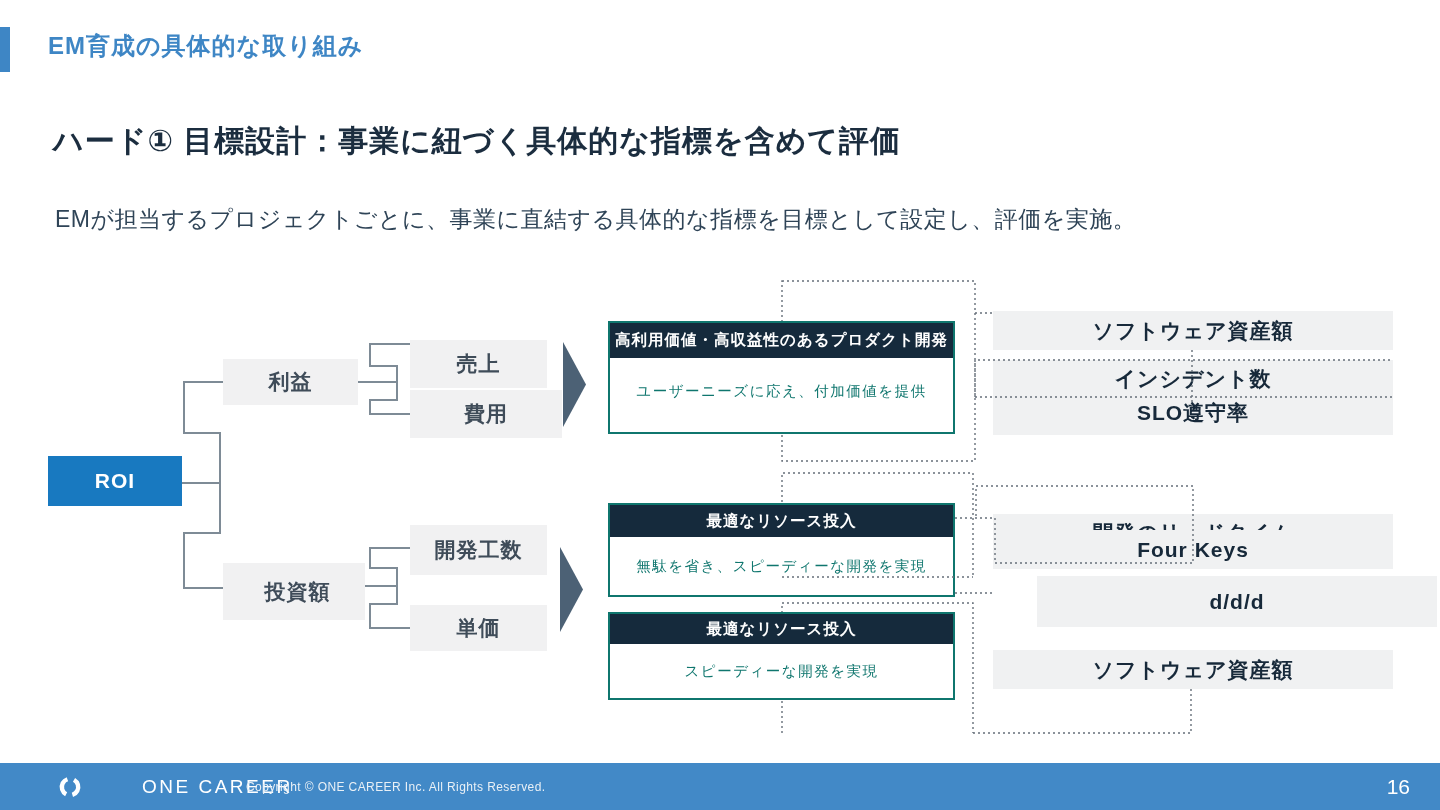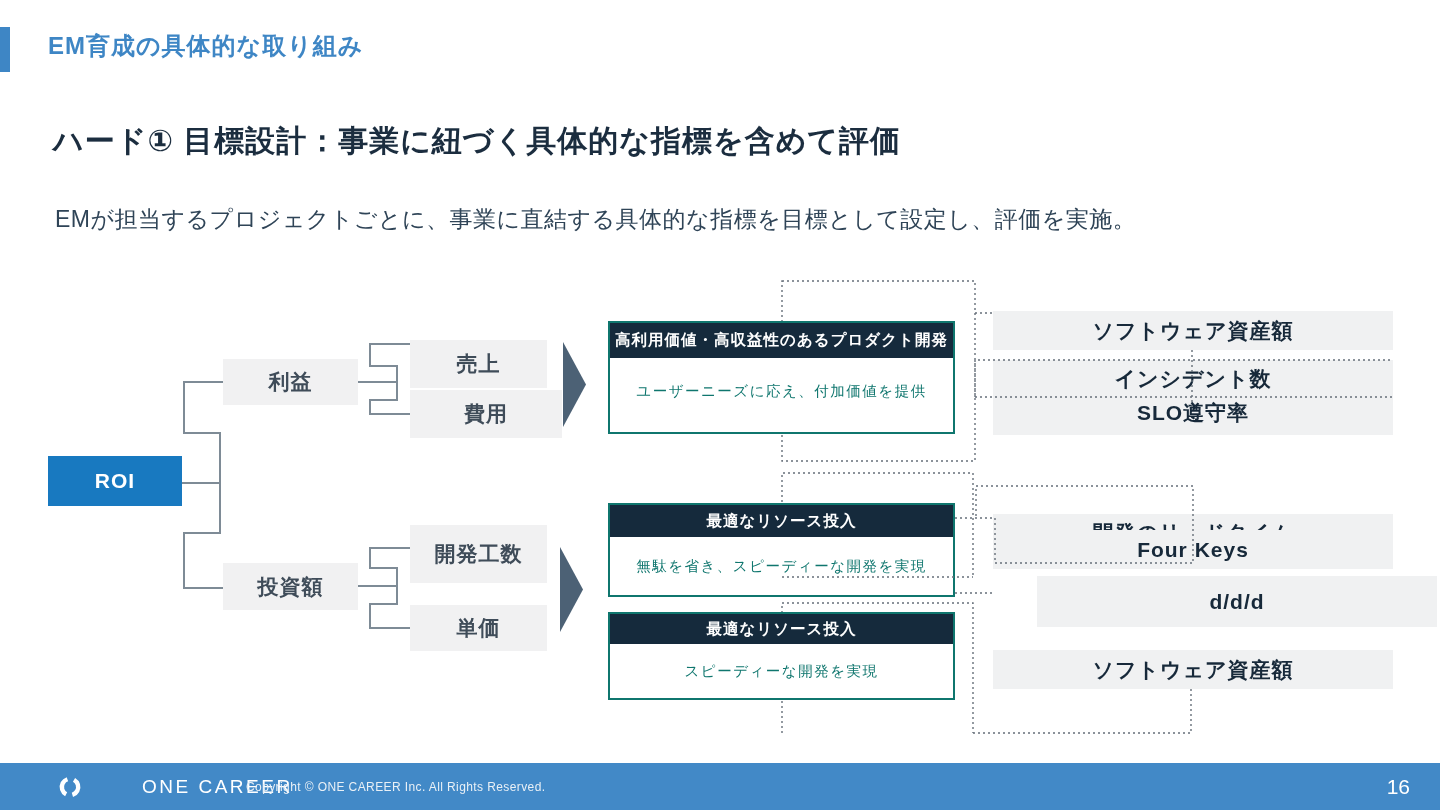--- a/index.html
+++ b/index.html
@@ -66,24 +66,24 @@
       <path d="M782,733 V603 H973 V733"></path>
     </g>
     <g fill="#4C6175" stroke="none">
       <polygon points="563,342 586,384.5 563,427"></polygon>
       <polygon points="560,547 583,589.5 560,632"></polygon>
     </g>
   </svg>
 
   <div class="abs gbox roi" style="left:48px;top:456px;width:134px;height:50px;">ROI</div>
   <div class="abs gbox" style="left:223px;top:359px;width:135px;height:46px;">利益</div>
-  <div class="abs gbox" style="left:223px;top:563px;width:135px;height:47px;">投資額</div>
+  <div class="abs gbox" style="left:223px;top:563px;width:135px;height:57px;padding-left:7px;">投資額</div>
   <div class="abs gbox" style="left:410px;top:340px;width:137px;height:48px;">売上</div>
   <div class="abs gbox" style="left:410px;top:390px;width:152px;height:48px;">費用</div>
-  <div class="abs gbox" style="left:410px;top:525px;width:137px;height:58px;">開発工数</div>
+  <div class="abs gbox" style="left:410px;top:525px;width:137px;height:50px;">開発工数</div>
   <div class="abs gbox" style="left:410px;top:605px;width:137px;height:46px;">単価</div>
 
   <div class="abs sbox" style="left:608px;top:321px;width:347px;height:113px;">
     <div class="sbox-h" style="height:35px;font-size:15.5px;">高利用価値・高収益性のあるプロダクト開発</div>
     <div class="sbox-b" style="font-size:14.5px;padding-bottom:8px;">ユーザーニーズに応え、付加価値を提供</div>
   </div>
   <div class="abs sbox" style="left:608px;top:503px;width:347px;height:94px;">
     <div class="sbox-h" style="height:32px;font-size:15.5px;">最適なリソース投入</div>
     <div class="sbox-b" style="font-size:14.5px;">無駄を省き、スピーディーな開発を実現</div>
   </div>

